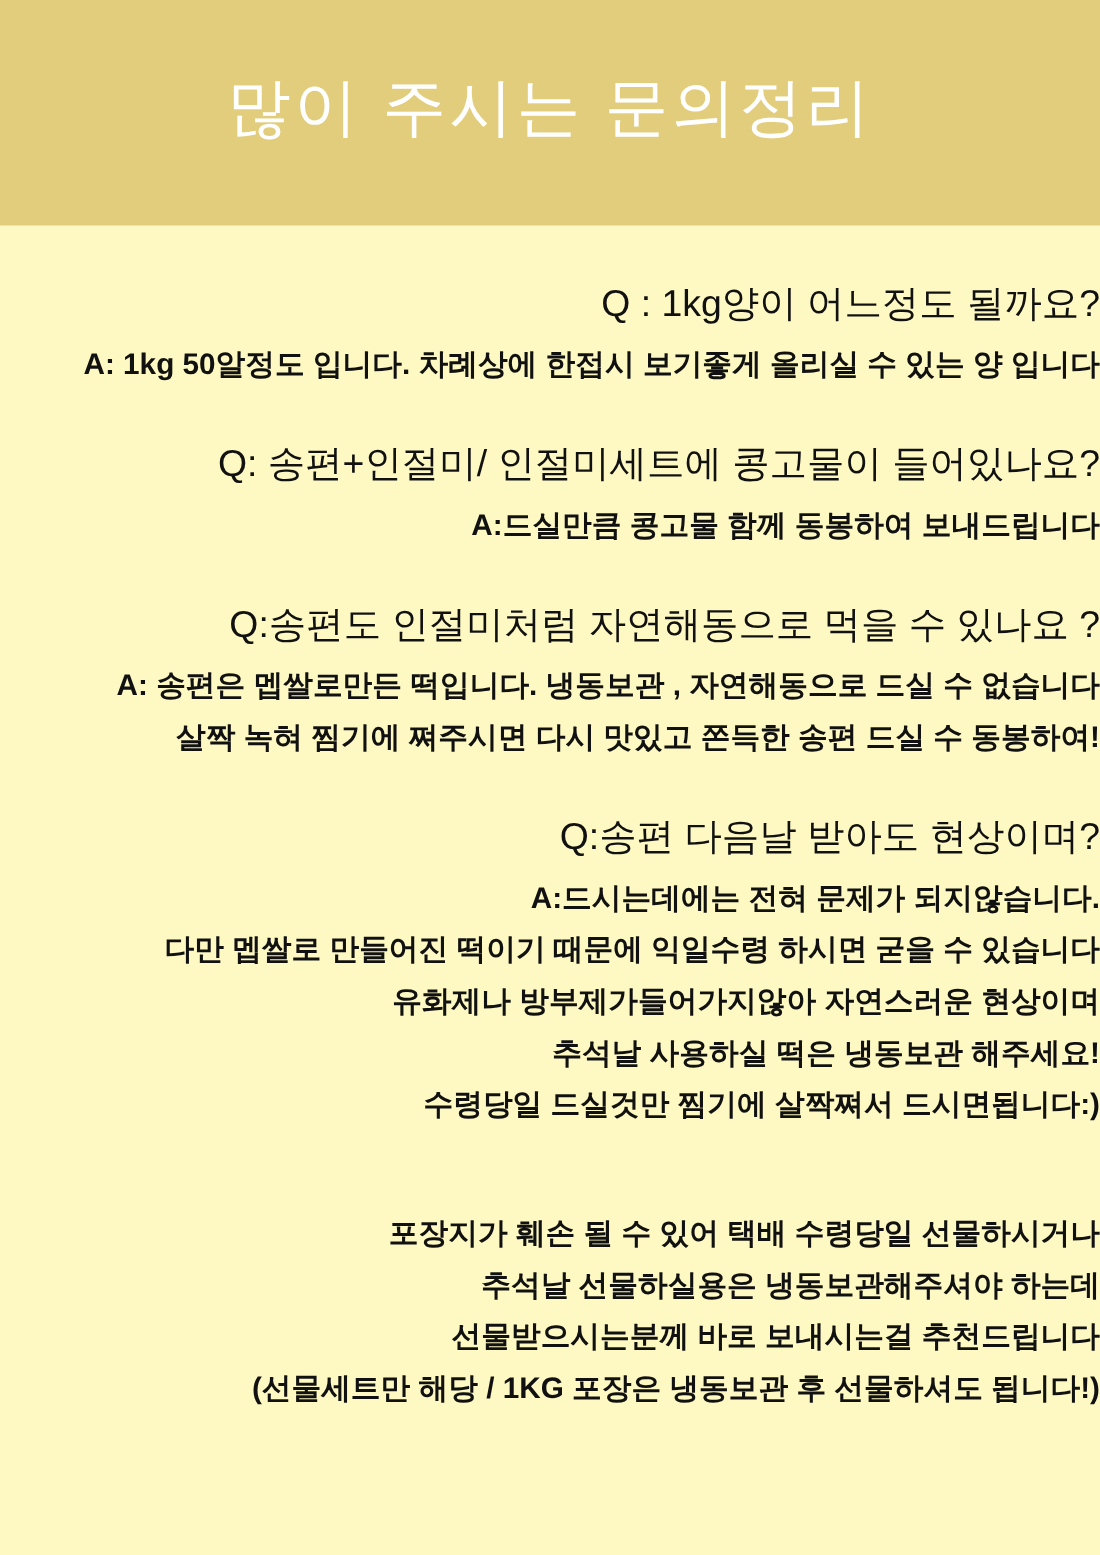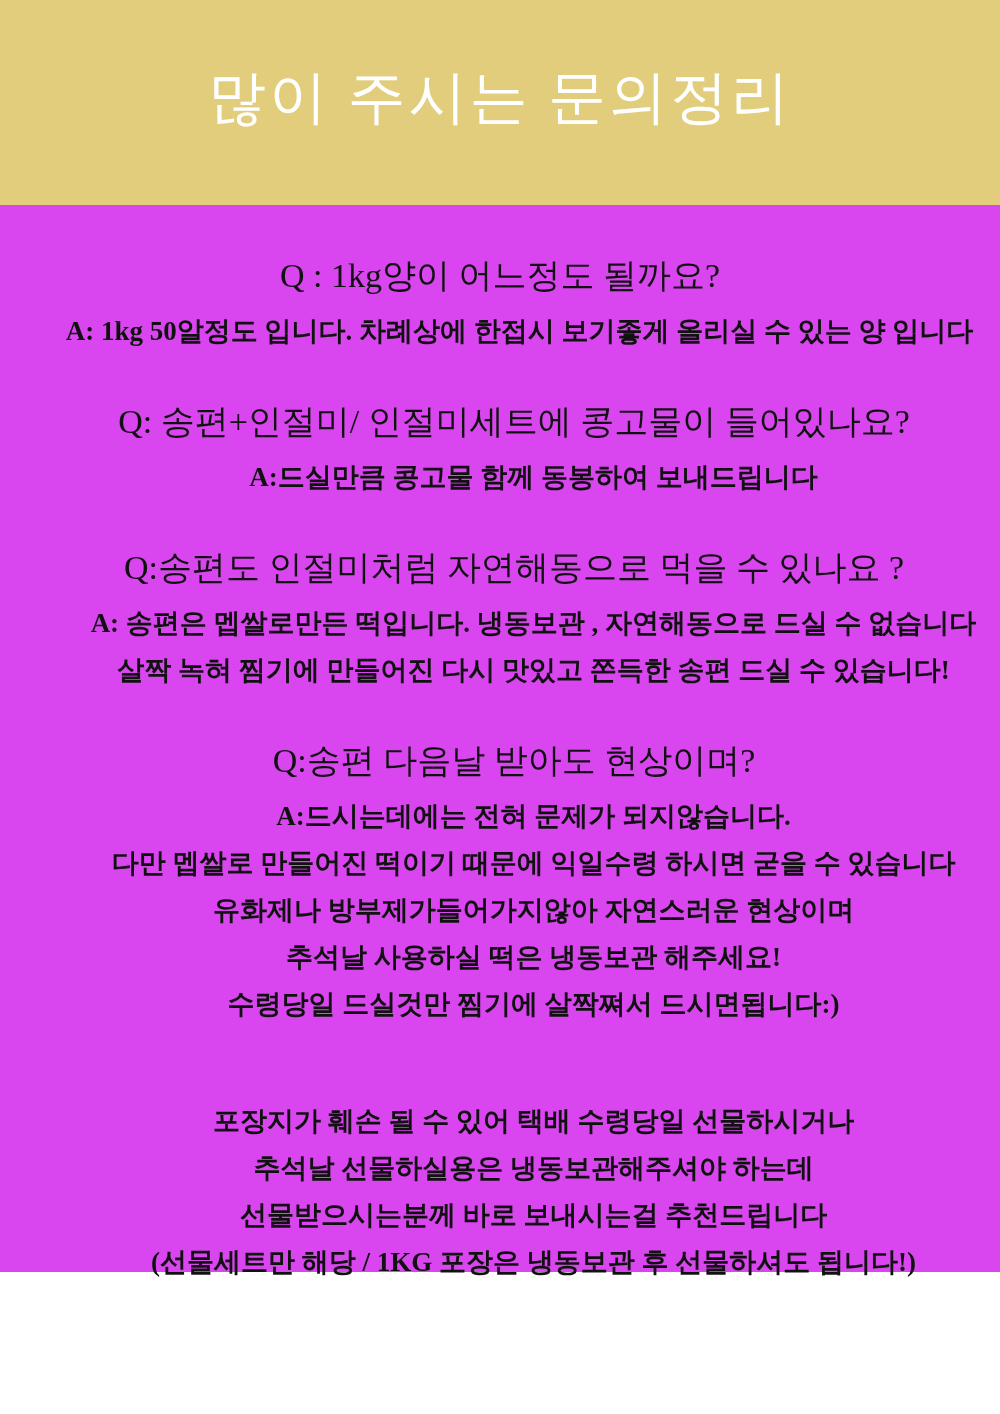--- a/index.html
+++ b/index.html
@@ -10,44 +10,43 @@
   }
   body {
     width: 1000px;
     height: 1414px;
     overflow: hidden;
     font-family: "Liberation Sans", sans-serif;
     color: #111111;
   }
   .page {
     width: 1000px;
-    height: 1272px;
-    background: #d946ef;
-    font-family: Liberation Serif, serif;
+    height: 1414px;
+    background: #fef9c3;
   }
   .banner {
     width: 100%;
     height: 205px;
     background: #e2cd7d;
     display: flex;
     align-items: center;
     justify-content: center;
     padding-bottom: 10px;
   }
   .banner-title {
     margin: 0;
     color: #ffffff;
     font-size: 58px;
     font-weight: normal;
     letter-spacing: 3px;
     white-space: nowrap;
   }
   .faq-list {
     padding-top: 46px;
-    text-align: center;
+    text-align: right;
   }
   .qa + .qa {
     margin-top: 42px;
     margin-left: 28px;
   }
   .qa + .qa.qa--wide-gap {
     margin-top: 70px;
   }
   .question {
     margin: 0 0 7px 0;
@@ -82,21 +81,21 @@
     </section>
 
     <section class="qa">
       <p class="question">Q: 송편+인절미/ 인절미세트에 콩고물이 들어있나요?</p>
       <p class="answer-line">A:드실만큼 콩고물 함께 동봉하여 보내드립니다</p>
     </section>
 
     <section class="qa">
       <p class="question">Q:송편도 인절미처럼 자연해동으로 먹을 수 있나요 ?</p>
       <p class="answer-line">A: 송편은 멥쌀로만든 떡입니다. 냉동보관 , 자연해동으로 드실 수 없습니다</p>
-      <p class="answer-line">살짝 녹혀 찜기에 만들어진 다시 맛있고 쫀득한 송편 드실 수 있습니다!</p>
+      <p class="answer-line">살짝 녹혀 찜기에 쪄주시면 다시 맛있고 쫀득한 송편 드실 수 동봉하여!</p>
     </section>
 
     <section class="qa">
       <p class="question">Q:송편 다음날 받아도 현상이며?</p>
       <p class="answer-line">A:드시는데에는 전혀 문제가 되지않습니다.</p>
       <p class="answer-line">다만 멥쌀로 만들어진 떡이기 때문에 익일수령 하시면 굳을 수 있습니다</p>
       <p class="answer-line">유화제나 방부제가들어가지않아 자연스러운 현상이며</p>
       <p class="answer-line">추석날 사용하실 떡은 냉동보관 해주세요!</p>
       <p class="answer-line">수령당일 드실것만 찜기에 살짝쪄서 드시면됩니다:)</p>
     </section>

